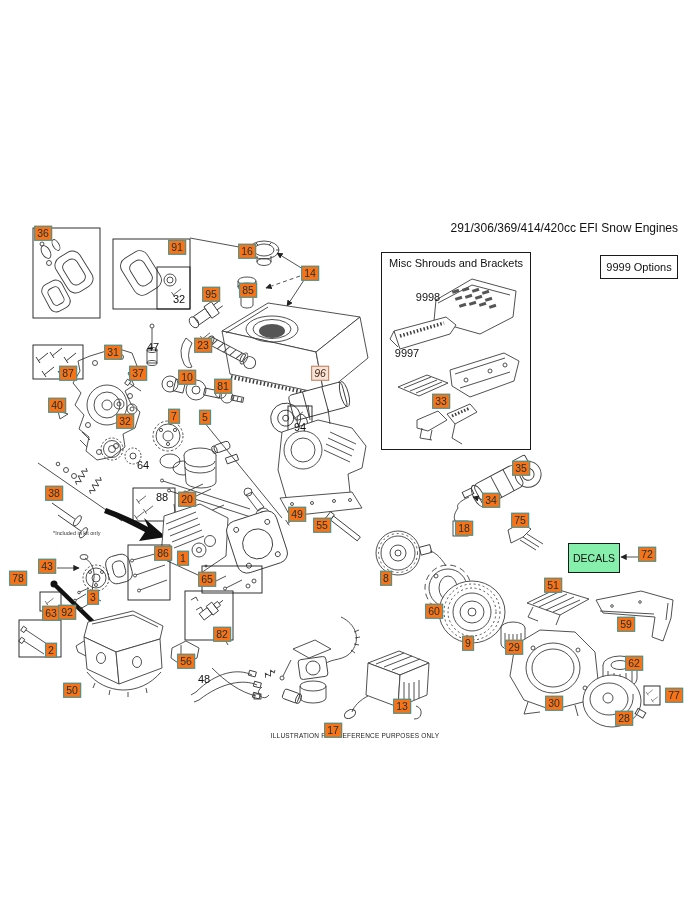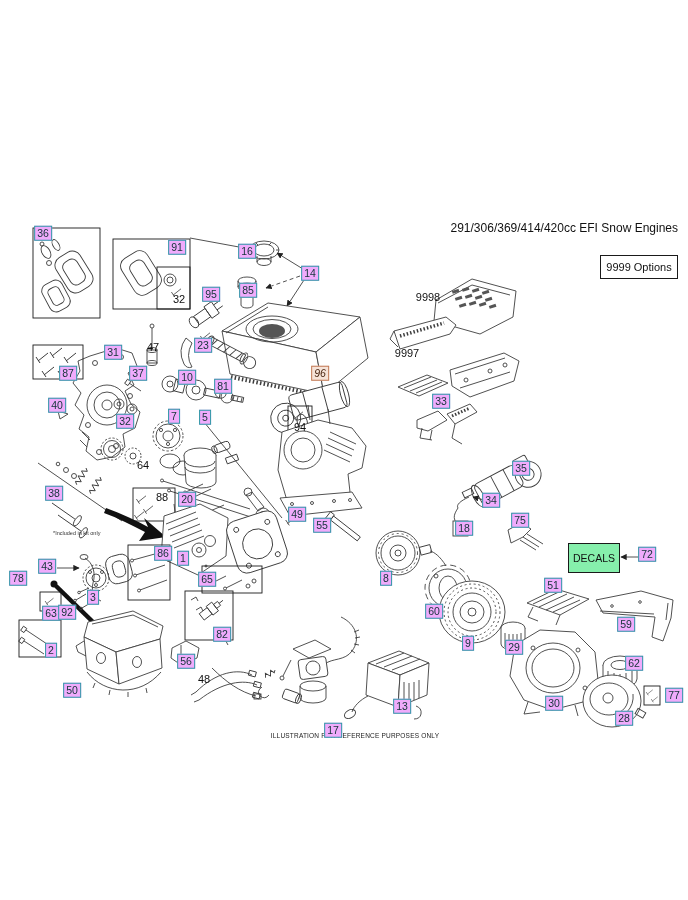--- a/index.html
+++ b/index.html
@@ -8,21 +8,21 @@
   svg{position:absolute;left:0;top:0;z-index:1;}
   .page-title{position:absolute;top:221px;right:10px;z-index:4;font-size:12px;color:#111;}
   .panel{position:absolute;border:1px solid #1a1a1a;z-index:2;}
   .panel.misc{left:381px;top:252px;width:148px;height:196px;}
   .panel-title{position:absolute;top:4px;left:0;right:0;text-align:center;font-size:11px;color:#111;}
   .panel.options{left:600px;top:255px;width:76px;height:22px;background:#fff;z-index:4;
                  display:flex;align-items:center;justify-content:center;font-size:11px;color:#111;}
   .panel.decals{left:568px;top:543px;width:50px;height:28px;background:#86efac;z-index:4;
                 display:flex;align-items:center;justify-content:center;font-size:10.5px;color:#111;}
   .callout{position:absolute;transform:translate(-50%,-50%);z-index:5;font-size:10.5px;line-height:1;
-           padding:1px 2px;border:1px solid #2f9aa6;background:#f0abfc;color:#123338;}
+           padding:1px 2px;border:1px solid #2f9aa6;background:#f97316;color:#123338;}
   .callout.orange{border-color:#c27a55;background:#f6e3d8;color:#47230f;font-style:italic;}
   .callout.plain{border:none;background:transparent;color:#111;font-size:11px;}
   .kitnote{position:absolute;left:53px;top:530px;z-index:4;font-size:5.5px;color:#333;}
   .footer{position:absolute;left:240px;top:732px;width:230px;text-align:center;z-index:4;
           font-size:6.5px;letter-spacing:.2px;color:#222;}
 </style>
 </head>
 <body>
 
 <div class="stage">
@@ -609,20 +609,23 @@
     <g>
       <rect x="644" y="686" width="16" height="19" stroke="#1a1a1a"></rect>
       <use href="#scr" transform="translate(650,692) scale(0.55)"></use>
           <use href="#scr" transform="translate(655,699) scale(0.55)"></use>
     </g>
   </g>
 </svg>
 
 <div class="page-title">291/306/369/414/420cc EFI Snow Engines</div>
 
+<div class="panel misc">
+  <div class="panel-title">Misc Shrouds and Brackets</div>
+</div>
 
 <div class="panel options">
   <span>9999 Options</span>
 </div>
 
 <div class="panel decals">
   <span>DECALS</span>
 </div>
 
 <div>

